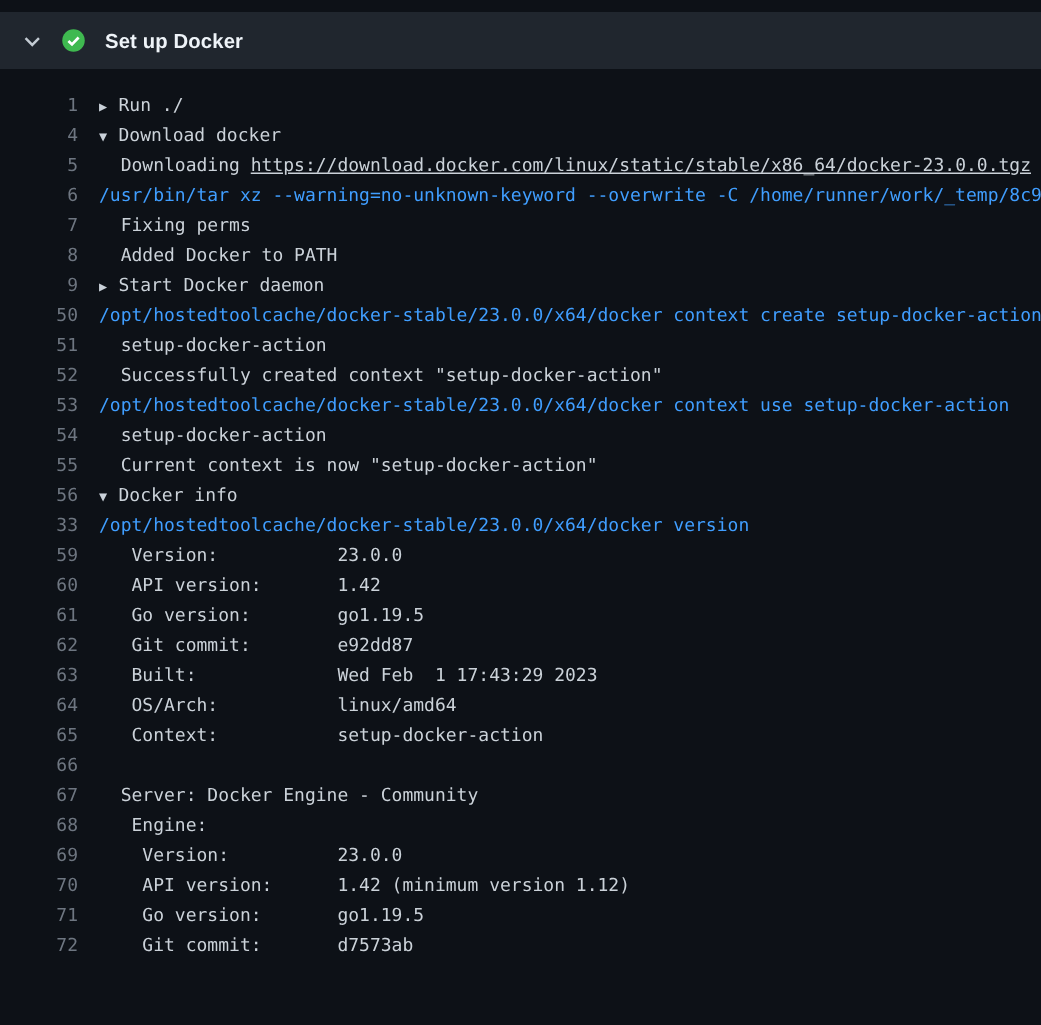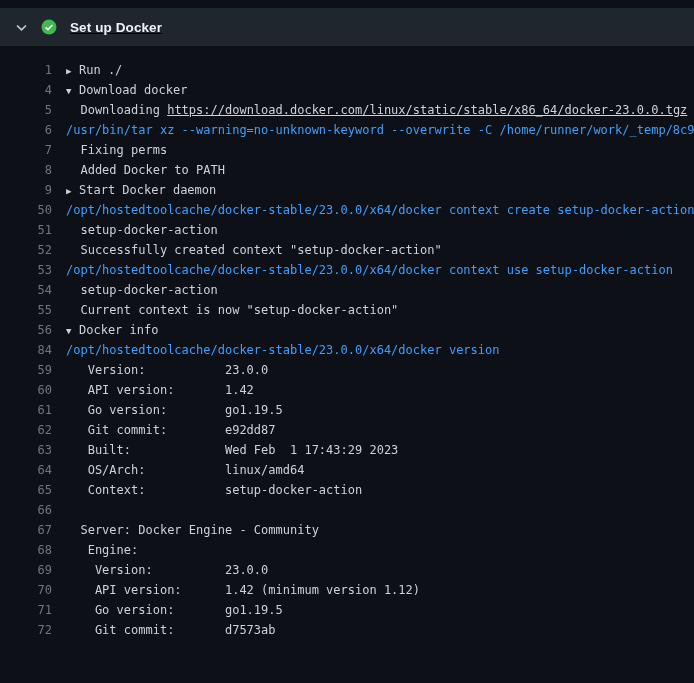--- a/index.html
+++ b/index.html
@@ -18,21 +18,20 @@
   }
   .step-header {
     margin-top:8px;
     height:38px;
     background:var(--header-bg);
     display:flex;
     align-items:center;
     gap:13px;
     padding:0 15px;
     cursor:pointer;
-    text-decoration:underline;
   }
   .chevron { width:13px; height:13px; display:flex; align-items:center; justify-content:center; }
   .chevron svg path { stroke:#c3cbd3; stroke-width:2; fill:none; }
   .status { width:16px; height:16px; display:flex; align-items:center; justify-content:center; }
   .status svg circle { fill:var(--success); }
   .status svg path { stroke:#ffffff; stroke-width:1.8; fill:none; }
   .step-title {
     color:#eef3f8;
     font-size:13.5px;
     font-weight:600;
@@ -101,21 +100,21 @@
       <div class="log-line"><span class="ln">7</span><span class="lc"><span>  Fixing perms</span></span></div>
       <div class="log-line"><span class="ln">8</span><span class="lc"><span>  Added Docker to PATH</span></span></div>
       <div class="log-line group"><span class="ln">9</span><span class="lc"><span class="arrow">▶</span><span>Start Docker daemon</span></span></div>
       <div class="log-line"><span class="ln">50</span><span class="lc"><span class="cmd">/opt/hostedtoolcache/docker-stable/23.0.0/x64/docker context create setup-docker-action</span></span></div>
       <div class="log-line"><span class="ln">51</span><span class="lc"><span>  setup-docker-action</span></span></div>
       <div class="log-line"><span class="ln">52</span><span class="lc"><span>  Successfully created context "setup-docker-action"</span></span></div>
       <div class="log-line"><span class="ln">53</span><span class="lc"><span class="cmd">/opt/hostedtoolcache/docker-stable/23.0.0/x64/docker context use setup-docker-action</span></span></div>
       <div class="log-line"><span class="ln">54</span><span class="lc"><span>  setup-docker-action</span></span></div>
       <div class="log-line"><span class="ln">55</span><span class="lc"><span>  Current context is now "setup-docker-action"</span></span></div>
       <div class="log-line group"><span class="ln">56</span><span class="lc"><span class="arrow">▼</span><span>Docker info</span></span></div>
-      <div class="log-line"><span class="ln">84</span><span class="lc"><span class="cmd">/opt/hostedtoolcache/docker-stable/23.0.0/x64/docker version</span></span></div>
+      <div class="log-line"><span class="ln">33</span><span class="lc"><span class="cmd">/opt/hostedtoolcache/docker-stable/23.0.0/x64/docker version</span></span></div>
       <div class="log-line"><span class="ln">59</span><span class="lc"><span>   Version:           23.0.0</span></span></div>
       <div class="log-line"><span class="ln">60</span><span class="lc"><span>   API version:       1.42</span></span></div>
       <div class="log-line"><span class="ln">61</span><span class="lc"><span>   Go version:        go1.19.5</span></span></div>
       <div class="log-line"><span class="ln">62</span><span class="lc"><span>   Git commit:        e92dd87</span></span></div>
       <div class="log-line"><span class="ln">63</span><span class="lc"><span>   Built:             Wed Feb  1 17:43:29 2023</span></span></div>
       <div class="log-line"><span class="ln">64</span><span class="lc"><span>   OS/Arch:           linux/amd64</span></span></div>
       <div class="log-line"><span class="ln">65</span><span class="lc"><span>   Context:           setup-docker-action</span></span></div>
       <div class="log-line"><span class="ln">66</span><span class="lc"></span></div>
       <div class="log-line"><span class="ln">67</span><span class="lc"><span>  Server: Docker Engine - Community</span></span></div>
       <div class="log-line"><span class="ln">68</span><span class="lc"><span>   Engine:</span></span></div>

